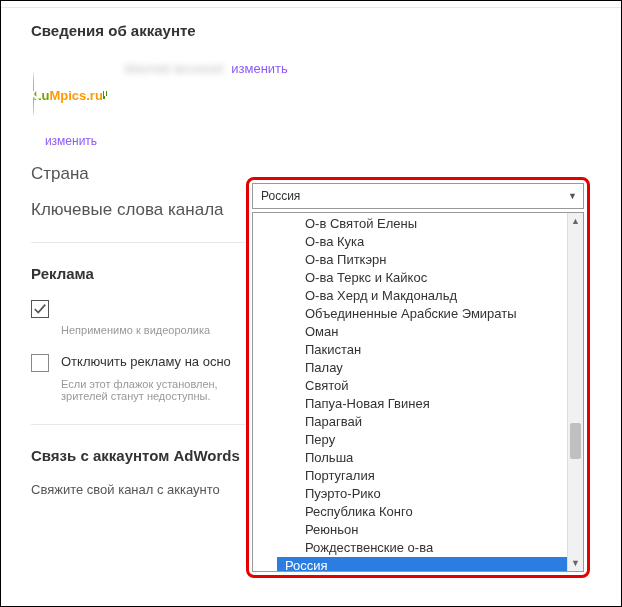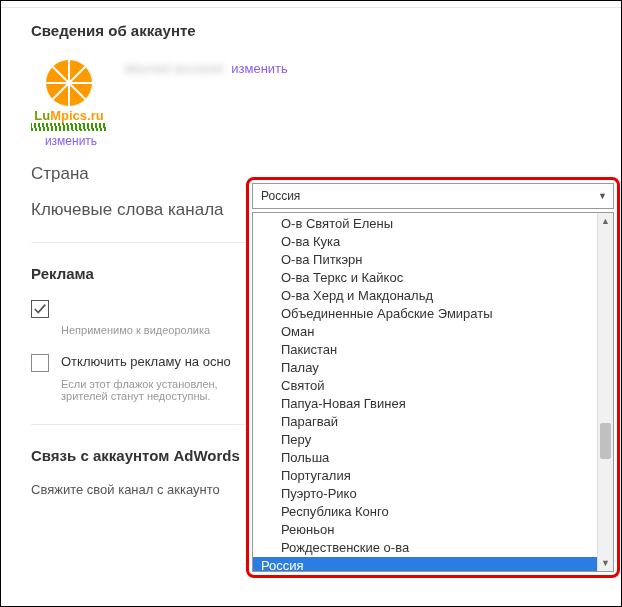--- a/index.html
+++ b/index.html
@@ -32,21 +32,21 @@
     margin-bottom: 14px;
   }
   .avatar-block {
     width: 80px;
     text-align: center;
   }
   .avatar {
     width: 76px;
     height: 76px;
     display: flex;
-    flex-direction: column;
+    flex-direction: row;
     align-items: center;
     justify-content: center;
     color: #ff9900;
     font-weight: bold;
     font-size: 12px;
     position: relative;
     overflow: hidden;
   }
   .orange-circle{
     width:46px;height:46px;border-radius:50%;
@@ -107,21 +107,21 @@
     display:flex;align-items:center;justify-content:center;flex:0 0 18px;
   }
   .cb.checked{color:#555;border-color:#555;}
   .cb.checked svg{width:14px;height:14px;}
   .cb-label{color:#333;font-size:13px;}
   .hint{color:#999;font-size:11px;margin-left:30px;margin-top:4px;margin-bottom:14px;}
   
   .dropdown-wrap{
     position:absolute;
     left:245px;top:176px;
-    width:374px;
+    width:344px;
     border:3px solid #e30000;
     border-radius:8px;
     background:#fff;
     box-shadow:0 0 0 1px #fff;
   }
   .dd-selected{
     border:1px solid #999;
     height:26px;
     display:flex;align-items:center;justify-content:space-between;
     padding:0 6px 0 8px;
@@ -142,21 +142,21 @@
     background:#f1f1f1;border-left:1px solid #ddd;
   }
   .dd-scroll .up,.dd-scroll .down{
     height:16px;display:flex;align-items:center;justify-content:center;
     font-size:9px;color:#666;
   }
   .dd-scroll .thumb{
     position:absolute;left:2px;right:2px;top:210px;height:36px;
     background:#c0c0c0;border-radius:2px;
   }
-  .dd-items{padding:2px 0;}
+  .dd-items{padding:2px 0;margin-left:24px;}
   .dd-item{
     padding:0 8px 0 28px;height:18px;line-height:18px;
     white-space:nowrap;overflow:hidden;
   }
   .dd-item.selected{
     background:#2b7de1;color:#fff;padding-left:8px;
   }
   .para{color:#555;font-size:13px;margin-top:10px;}
 </style>
 </head>

